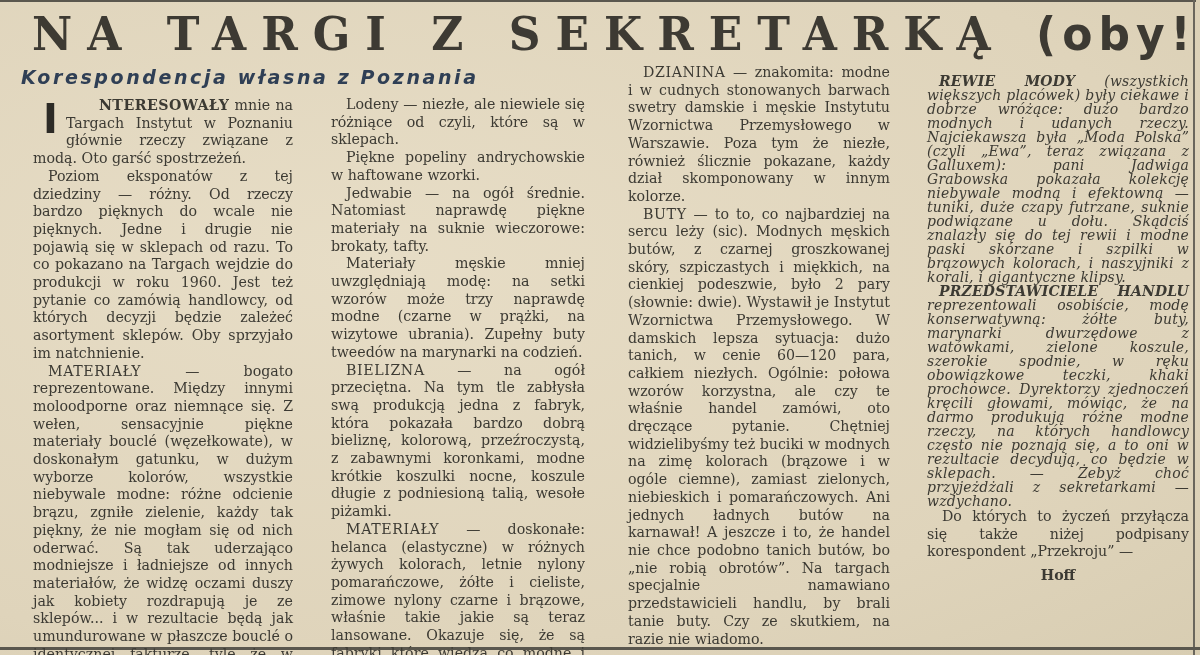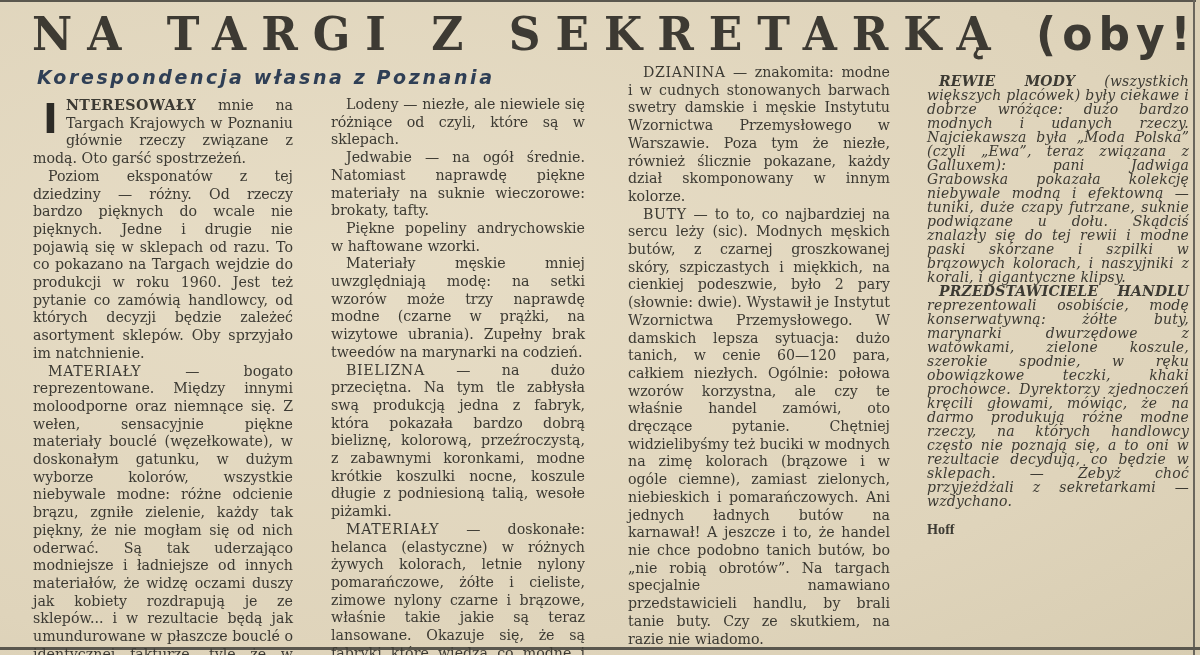--- a/index.html
+++ b/index.html
@@ -17,80 +17,81 @@
   .bottom-rule { position: absolute; left: 0; top: 647px; width: 1200px; height: 3px; background: #5a574e; }
 
   .headline {
     position: absolute; left: 32px; top: 6px; width: 1165px; height: 56px;
     font-family: "DejaVu Serif", serif; font-weight: 900; font-size: 44px;
     letter-spacing: 15px; color: #3d3a33; white-space: nowrap; line-height: 56px;
     transform: scaleY(1.05);
   }
   .headline .oby { font-family: "DejaVu Sans", sans-serif; letter-spacing: 6px; font-weight: 700; }
   .subhead {
-    position: absolute; left: 37px; top: 66px; height: 24px;
+    position: absolute; left: 21px; top: 66px; height: 24px;
     font-family: "DejaVu Sans", sans-serif; font-weight: 700; font-style: italic;
     font-size: 19px; letter-spacing: 2.6px; color: #2f3f55; white-space: nowrap;
   }
 
   .col {
     position: absolute; font-size: 14.2px; line-height: 17.7px;
     text-align: justify; color: #3c3a33;
   }
   .col p { margin: 0; text-indent: 15px; }
   .col p.noindent { text-indent: 0; }
   .col1 { left: 33px; top: 97px; width: 260px; }
   .col2 { left: 331px; top: 96px; width: 254px; }
   .col3 { left: 628px; top: 64px; width: 262px; }
   .col4 { left: 927px; top: 74px; width: 262px; }
   .col4 .small { font-size: 14px; line-height: 14px; letter-spacing: 0.2px; font-style: italic; }
   .col4 .small p { text-indent: 12px; }
   .dropcap {
     float: left; font-weight: 900; font-size: 40px; line-height: 36px;
     margin: 4px 8px 0 10px; color: #2d2b26; font-family: "DejaVu Sans", sans-serif;
   }
-  .lead { font-weight: 700; letter-spacing: 0.5px; }
+  .lead { font-weight: 700; letter-spacing: 0.5px; margin-left: 33px; }
   .bold { font-weight: 700; }
   .caps { letter-spacing: 0.6px; }
-  .signature { text-align: left; font-weight: 700; margin-top: 13px; font-family: Liberation Serif, serif; }
+  .signature { text-align: center; font-weight: 700; margin-top: 6px; }
 </style>
 </head>
 <body>
 
 <div class="page">
   <div class="top-rule"></div>
   <div class="right-rule"></div>
   <div class="bottom-rule"></div>
 
   <div class="headline">
     <span>NA TARGI Z SEKRETARKĄ</span>
     <span class="oby">(oby!)</span>
   </div>
   <div class="subhead">Korespondencja własna z Poznania</div>
 
   <div class="col col1">
-    <p class="noindent"><span class="dropcap">I</span><span class="lead">NTERESOWAŁY</span><span> mnie na Targach Krajowych w Poznaniu głównie rzeczy związane z modą. Oto garść spostrzeżeń.</span></p>
+    <p class="noindent"><span class="dropcap">I</span><span class="lead">NTERESOWAŁY</span><span> mnie na Targach Instytut w Poznaniu głównie rzeczy związane z modą. Oto garść spostrzeżeń.</span></p>
     <p>Poziom eksponatów z tej dziedziny — różny. Od rzeczy bardzo pięknych do wcale nie pięknych. Jedne i drugie nie pojawią się w sklepach od razu. To co pokazano na Targach wejdzie do produkcji w roku 1960. Jest też pytanie co zamówią handlowcy, od których decyzji będzie zależeć asortyment sklepów. Oby sprzyjało im natchnienie.</p>
     <p><span class="caps">MATERIAŁY</span><span> — bogato reprezentowane. Między innymi moloodporne oraz niemnące się. Z wełen, sensacyjnie piękne materiały bouclé (węzełkowate), w doskonałym gatunku, w dużym wyborze kolorów, wszystkie niebywale modne: różne odcienie brązu, zgniłe zielenie, każdy tak piękny, że nie mogłam się od nich oderwać. Są tak uderzająco modniejsze i ładniejsze od innych materiałów, że widzę oczami duszy jak kobiety rozdrapują je ze sklepów... i w rezultacie będą jak umundurowane w płaszcze bouclé o identycznej fakturze, tyle że w różnych kolorach. Gratulujemy fabryce doskonałego wzoru, ale marzymy o jeszcze kilku innych, dla rozmaitości (mogą być różne odmiany bouclé).</span></p>
   </div>
 
   <div class="col col2">
     <p>Lodeny — niezłe, ale niewiele się różniące od czyli, które są w sklepach.</p>
+    <p>Piękne popeliny andrychowskie w haftowane wzorki.</p>
     <p>Jedwabie — na ogół średnie. Natomiast naprawdę piękne materiały na suknie wieczorowe: brokaty, tafty.</p>
-    <p>Piękne popeliny andrychowskie w haftowane wzorki.</p>
-    <p>Materiały męskie mniej uwzględniają modę: na setki wzorów może trzy naprawdę modne (czarne w prążki, na wizytowe ubrania). Zupełny brak tweedów na marynarki na codzień.</p>
-    <p><span class="caps">BIELIZNA</span><span> — na dużo przeciętna. Na tym tle zabłysła swą produkcją jedna z fabryk, która pokazała bardzo dobrą bieliznę, kolorową, przeźroczystą, z zabawnymi koronkami, modne krótkie koszulki nocne, koszule długie z podniesioną talią, wesołe piżamki.</span></p>
+    <p>Materiały męskie mniej uwzględniają modę: na setki wzorów może trzy naprawdę modne (czarne w prążki, na wizytowe ubrania). Zupełny buty tweedów na marynarki na codzień.</p>
+    <p><span class="caps">BIELIZNA</span><span> — na ogół przeciętna. Na tym tle zabłysła swą produkcją jedna z fabryk, która pokazała bardzo dobrą bieliznę, kolorową, przeźroczystą, z zabawnymi koronkami, modne krótkie koszulki nocne, koszule długie z podniesioną talią, wesołe piżamki.</span></p>
     <p><span class="caps">MATERIAŁY</span><span> — doskonałe: helanca (elastyczne) w różnych żywych kolorach, letnie nylony pomarańczowe, żółte i cieliste, zimowe nylony czarne i brązowe, właśnie takie jakie są teraz lansowane. Okazuje się, że są fabryki które wiedzą co modne i potrafią nadążyć z produkcją.</span></p>
   </div>
 
   <div class="col col3">
     <p><span class="caps">DZIANINA</span><span> — znakomita: modne i w cudnych stonowanych barwach swetry damskie i męskie Instytutu Wzornictwa Przemysłowego w Warszawie. Poza tym że niezłe, również ślicznie pokazane, każdy dział skomponowany w innym kolorze.</span></p>
     <p><span class="caps">BUTY</span><span> — to to, co najbardziej na sercu leży (sic). Modnych męskich butów, z czarnej groszkowanej skóry, szpiczastych i miękkich, na cienkiej podeszwie, było 2 pary (słownie: dwie). Wystawił je Instytut Wzornictwa Przemysłowego. W damskich lepsza sytuacja: dużo tanich, w cenie 60—120 para, całkiem niezłych. Ogólnie: połowa wzorów korzystna, ale czy te właśnie handel zamówi, oto dręczące pytanie. Chętniej widzielibyśmy też buciki w modnych na zimę kolorach (brązowe i w ogóle ciemne), zamiast zielonych, niebieskich i pomarańczowych. Ani jednych ładnych butów na karnawał! A jeszcze i to, że handel nie chce podobno tanich butów, bo „nie robią obrotów”. Na targach specjalnie namawiano przedstawicieli handlu, by brali tanie buty. Czy ze skutkiem, na razie nie wiadomo.</span></p>
   </div>
 
   <div class="col col4">
     <div class="small">
       <p><span class="bold">REWIE MODY</span><span> (wszystkich większych placówek) były ciekawe i dobrze wróżące: dużo bardzo modnych i udanych rzeczy. Najciekawsza była „Moda Polska” (czyli „Ewa”, teraz związana z Galluxem): pani Jadwiga Grabowska pokazała kolekcję niebywale modną i efektowną — tuniki, duże czapy futrzane, suknie podwiązane u dołu. Skądciś znalazły się do tej rewii i modne paski skórzane i szpilki w brązowych kolorach, i naszyjniki z korali, i gigantyczne klipsy.</span></p>
       <p><span class="bold">PRZEDSTAWICIELE HANDLU</span><span> reprezentowali osobiście, modę konserwatywną: żółte buty, marynarki dwurzędowe z watówkami, zielone koszule, szerokie spodnie, w ręku obowiązkowe teczki, khaki prochowce. Dyrektorzy zjednoczeń kręcili głowami, mówiąc, że na darmo produkują różne modne rzeczy, na których handlowcy często nie poznają się, a to oni w rezultacie decydują, co będzie w sklepach. — Żebyż choć przyjeżdżali z sekretarkami — wzdychano.</span></p>
     </div>
+    <p>Do których to życzeń przyłącza się także niżej podpisany korespondent „Przekroju” —</p>
     <div class="signature">Hoff</div>
   </div>
 </div>
 
 </body></html>

